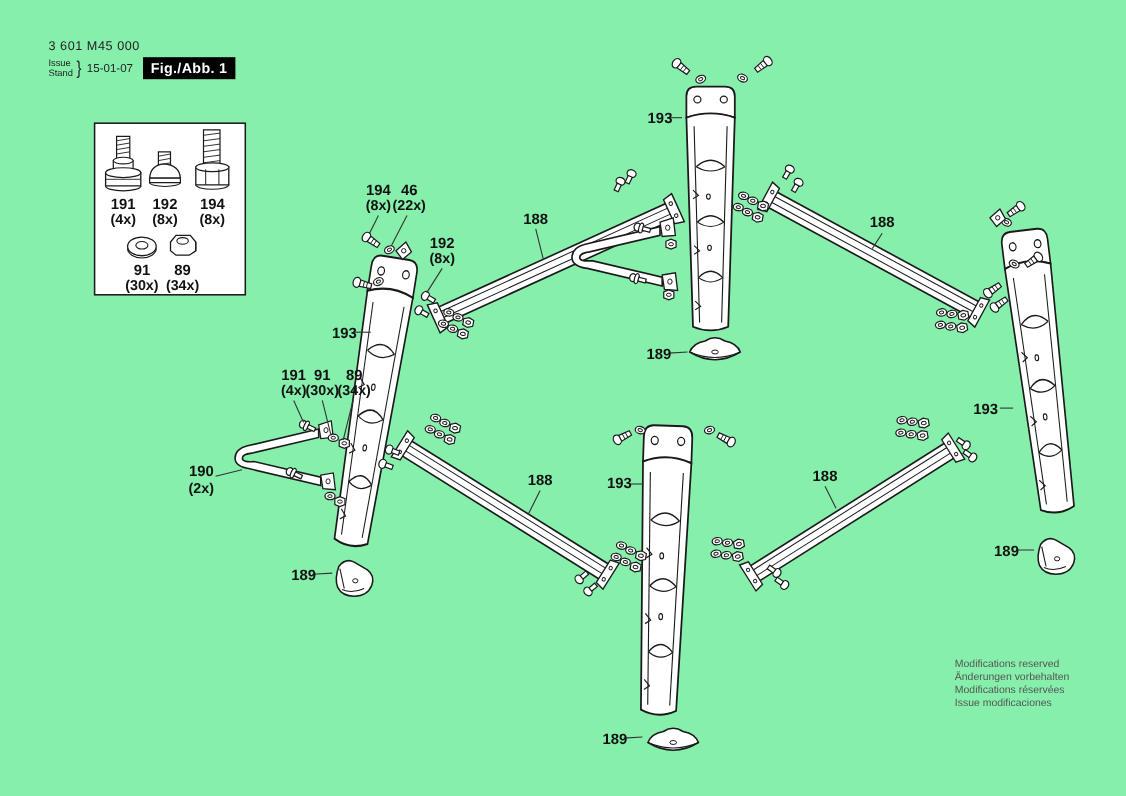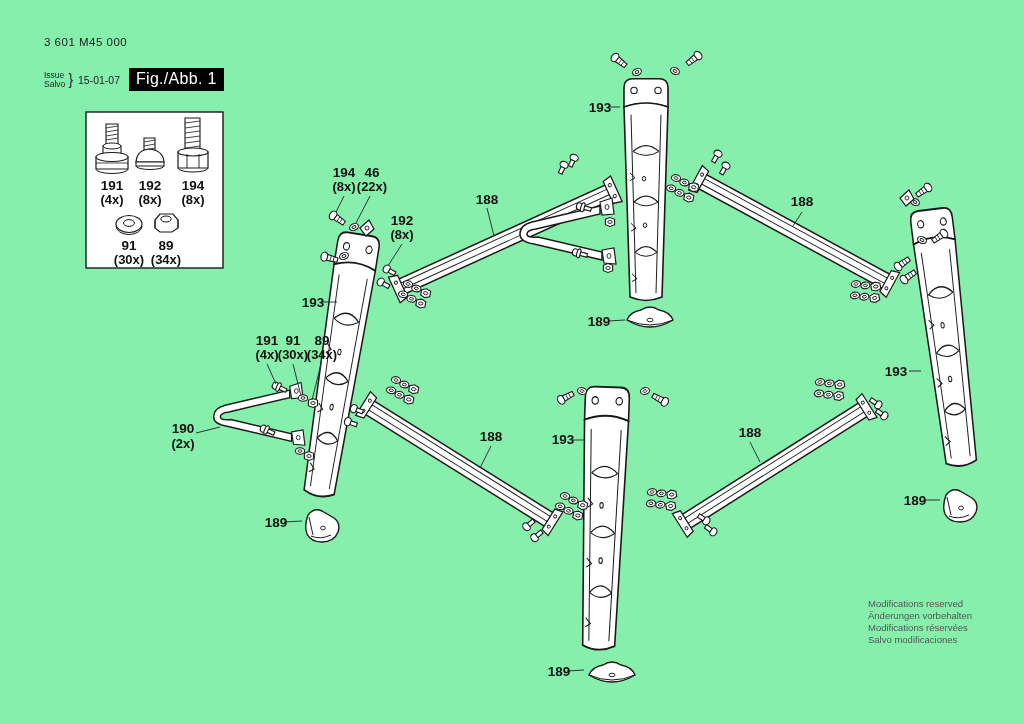--- a/index.html
+++ b/index.html
@@ -1,44 +1,44 @@
 <!DOCTYPE html>
 <html><head>
 <meta charset="utf-8">
 <style>
   html,body{margin:0;padding:0;background:#fff;}
   .canvas{position:relative;width:1024px;height:724px;background:#86efac;overflow:hidden;
           font-family:"Liberation Sans",sans-serif;color:#1a1a1a;padding-left:16px;}
   .hdr{position:absolute;left:44px;top:36px;}
   .hdr .pn{font-size:11.5px;letter-spacing:.5px;color:#222;}
-  .issue-row{display:flex;align-items:center;margin-top:20px;gap:3px;}
+  .issue-row{display:flex;align-items:center;margin-top:4px;gap:3px;}
   .issue-stack{display:flex;flex-direction:column;font-size:8.5px;line-height:1.05;color:#222;}
   .issue-brace{font-size:17px;font-weight:300;color:#222;transform:scaleX(.8);}
   .issue-date{font-size:10.5px;color:#222;margin-left:1px;}
-  .fig-box{margin-left:6px;background:#000;color:#fff;font-weight:normal;font-size:16px;
+  .fig-box{margin-left:6px;background:#000;color:#fff;font-weight:bold;font-size:13px;
            padding:2px 7px 3px 7px;letter-spacing:.3px;}
   .ftr{position:absolute;left:868px;top:598px;font-size:9.5px;line-height:1.28;color:#555;}
   svg text.lbl{font-family:"Liberation Sans",sans-serif;font-weight:bold;font-size:13.5px;fill:#111;}
   svg text.lbl2{font-family:"Liberation Sans",sans-serif;font-weight:bold;font-size:13px;fill:#111;}
   svg .ln{stroke:#1a1a1a;fill:none;}
   svg .fw{stroke:#1a1a1a;fill:#fff;}
   svg .leader{stroke:#333;stroke-width:1;fill:none;}
 </style>
 </head>
 <body>
 
 <div class="canvas">
 
   
   <div class="hdr">
     <div class="pn">3 601 M45 000</div>
     <div class="issue-row">
       <div class="issue-stack">
         <span>Issue</span>
-        <span>Salvo</span>
+        <span>Stand</span>
       </div>
       <span class="issue-brace">}</span>
       <span class="issue-date">15-01-07</span>
       <span class="fig-box">Fig./Abb. 1</span>
     </div>
   </div>
 
   
   <svg width="1024" height="724" viewBox="0 0 1024 724">
     <defs>
@@ -360,16 +360,16 @@
       <text class="lbl" x="150" y="250" text-anchor="middle">89</text>
       <text class="lbl2" x="150" y="264" text-anchor="middle">(34x)</text>
     </g>
   </svg>
 
   
   <div class="ftr">
     <div>Modifications reserved</div>
     <div>Änderungen vorbehalten</div>
     <div>Modifications réservées</div>
-    <div>Salvo modificaciones</div>
+    <div>Issue modificaciones</div>
   </div>
 
 </div>
 
 </body></html>

